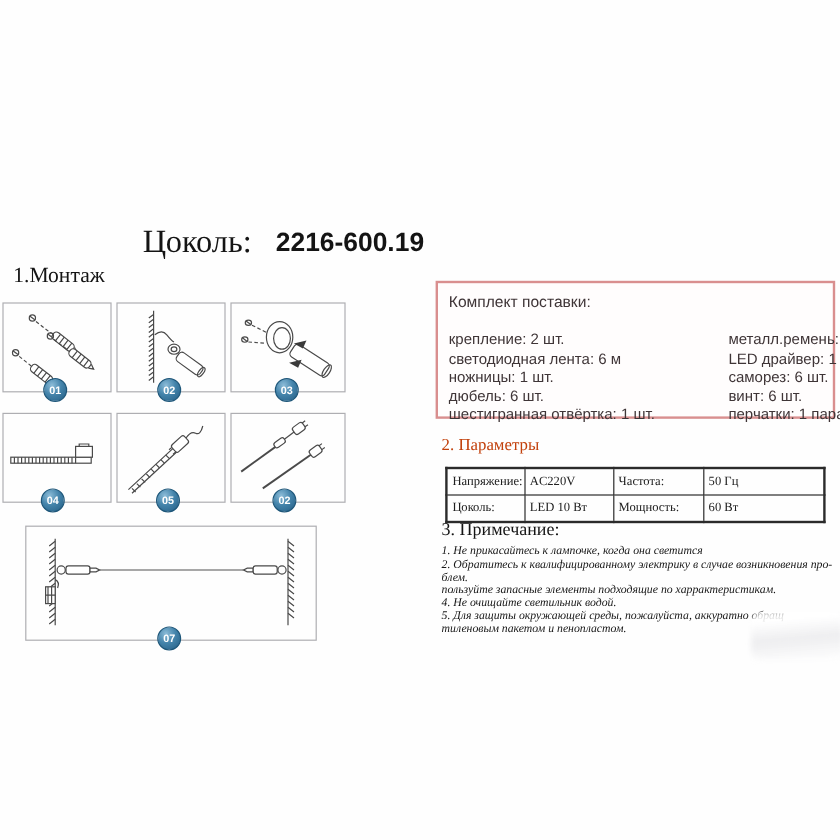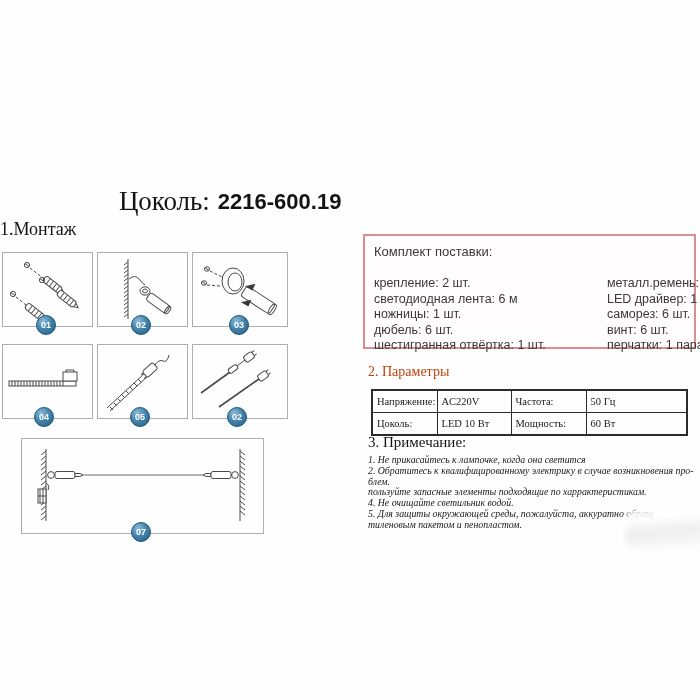--- a/index.html
+++ b/index.html
@@ -3,24 +3,24 @@
 <meta charset="utf-8">
 <style>
   html,body{margin:0;padding:0;background:#ffffff;}
   .page{position:relative;width:700px;height:700px;background:#fefefe;overflow:hidden;
         font-family:"Liberation Serif","DejaVu Serif",serif;color:#1a1a1a;}
 
   
   .title{position:absolute;left:129px;top:148px;font-size:31px;letter-spacing:1px;color:#141414;}
   .model-line{position:absolute;left:119px;top:186px;font-size:27px;color:#141414;}
   .model-number{font-family:"Liberation Sans","DejaVu Sans",sans-serif;font-weight:bold;
-                font-size:22px;letter-spacing:0px;vertical-align:1px;margin-left:8px;}
-
-  
-  .montage-heading{position:absolute;left:0;top:219px;font-size:18px;color:#141414;}
+                font-size:22px;letter-spacing:0px;vertical-align:1px;margin-left:20px;}
+
+  
+  .montage-heading{position:absolute;left:11px;top:219px;font-size:18px;color:#141414;}
   .dbox{position:absolute;border:1px solid #aeaeb2;background:#fefefe;}
   .b01{left:2px;  top:252px;width:89px;height:73px;}
   .b02{left:97px; top:252px;width:89px;height:73px;}
   .b03{left:192px;top:252px;width:94px;height:73px;}
   .b04{left:2px;  top:344px;width:89px;height:73px;}
   .b05{left:97px; top:344px;width:89px;height:73px;}
   .b06{left:192px;top:344px;width:94px;height:73px;}
   .b07{left:21px; top:438px;width:241px;height:94px;}
   .step-circle{position:absolute;width:20px;height:20px;border-radius:50%;box-sizing:border-box;
     background:radial-gradient(circle at 35% 28%,#8cbcd8 0%,#4484ab 45%,#245d84 100%);

